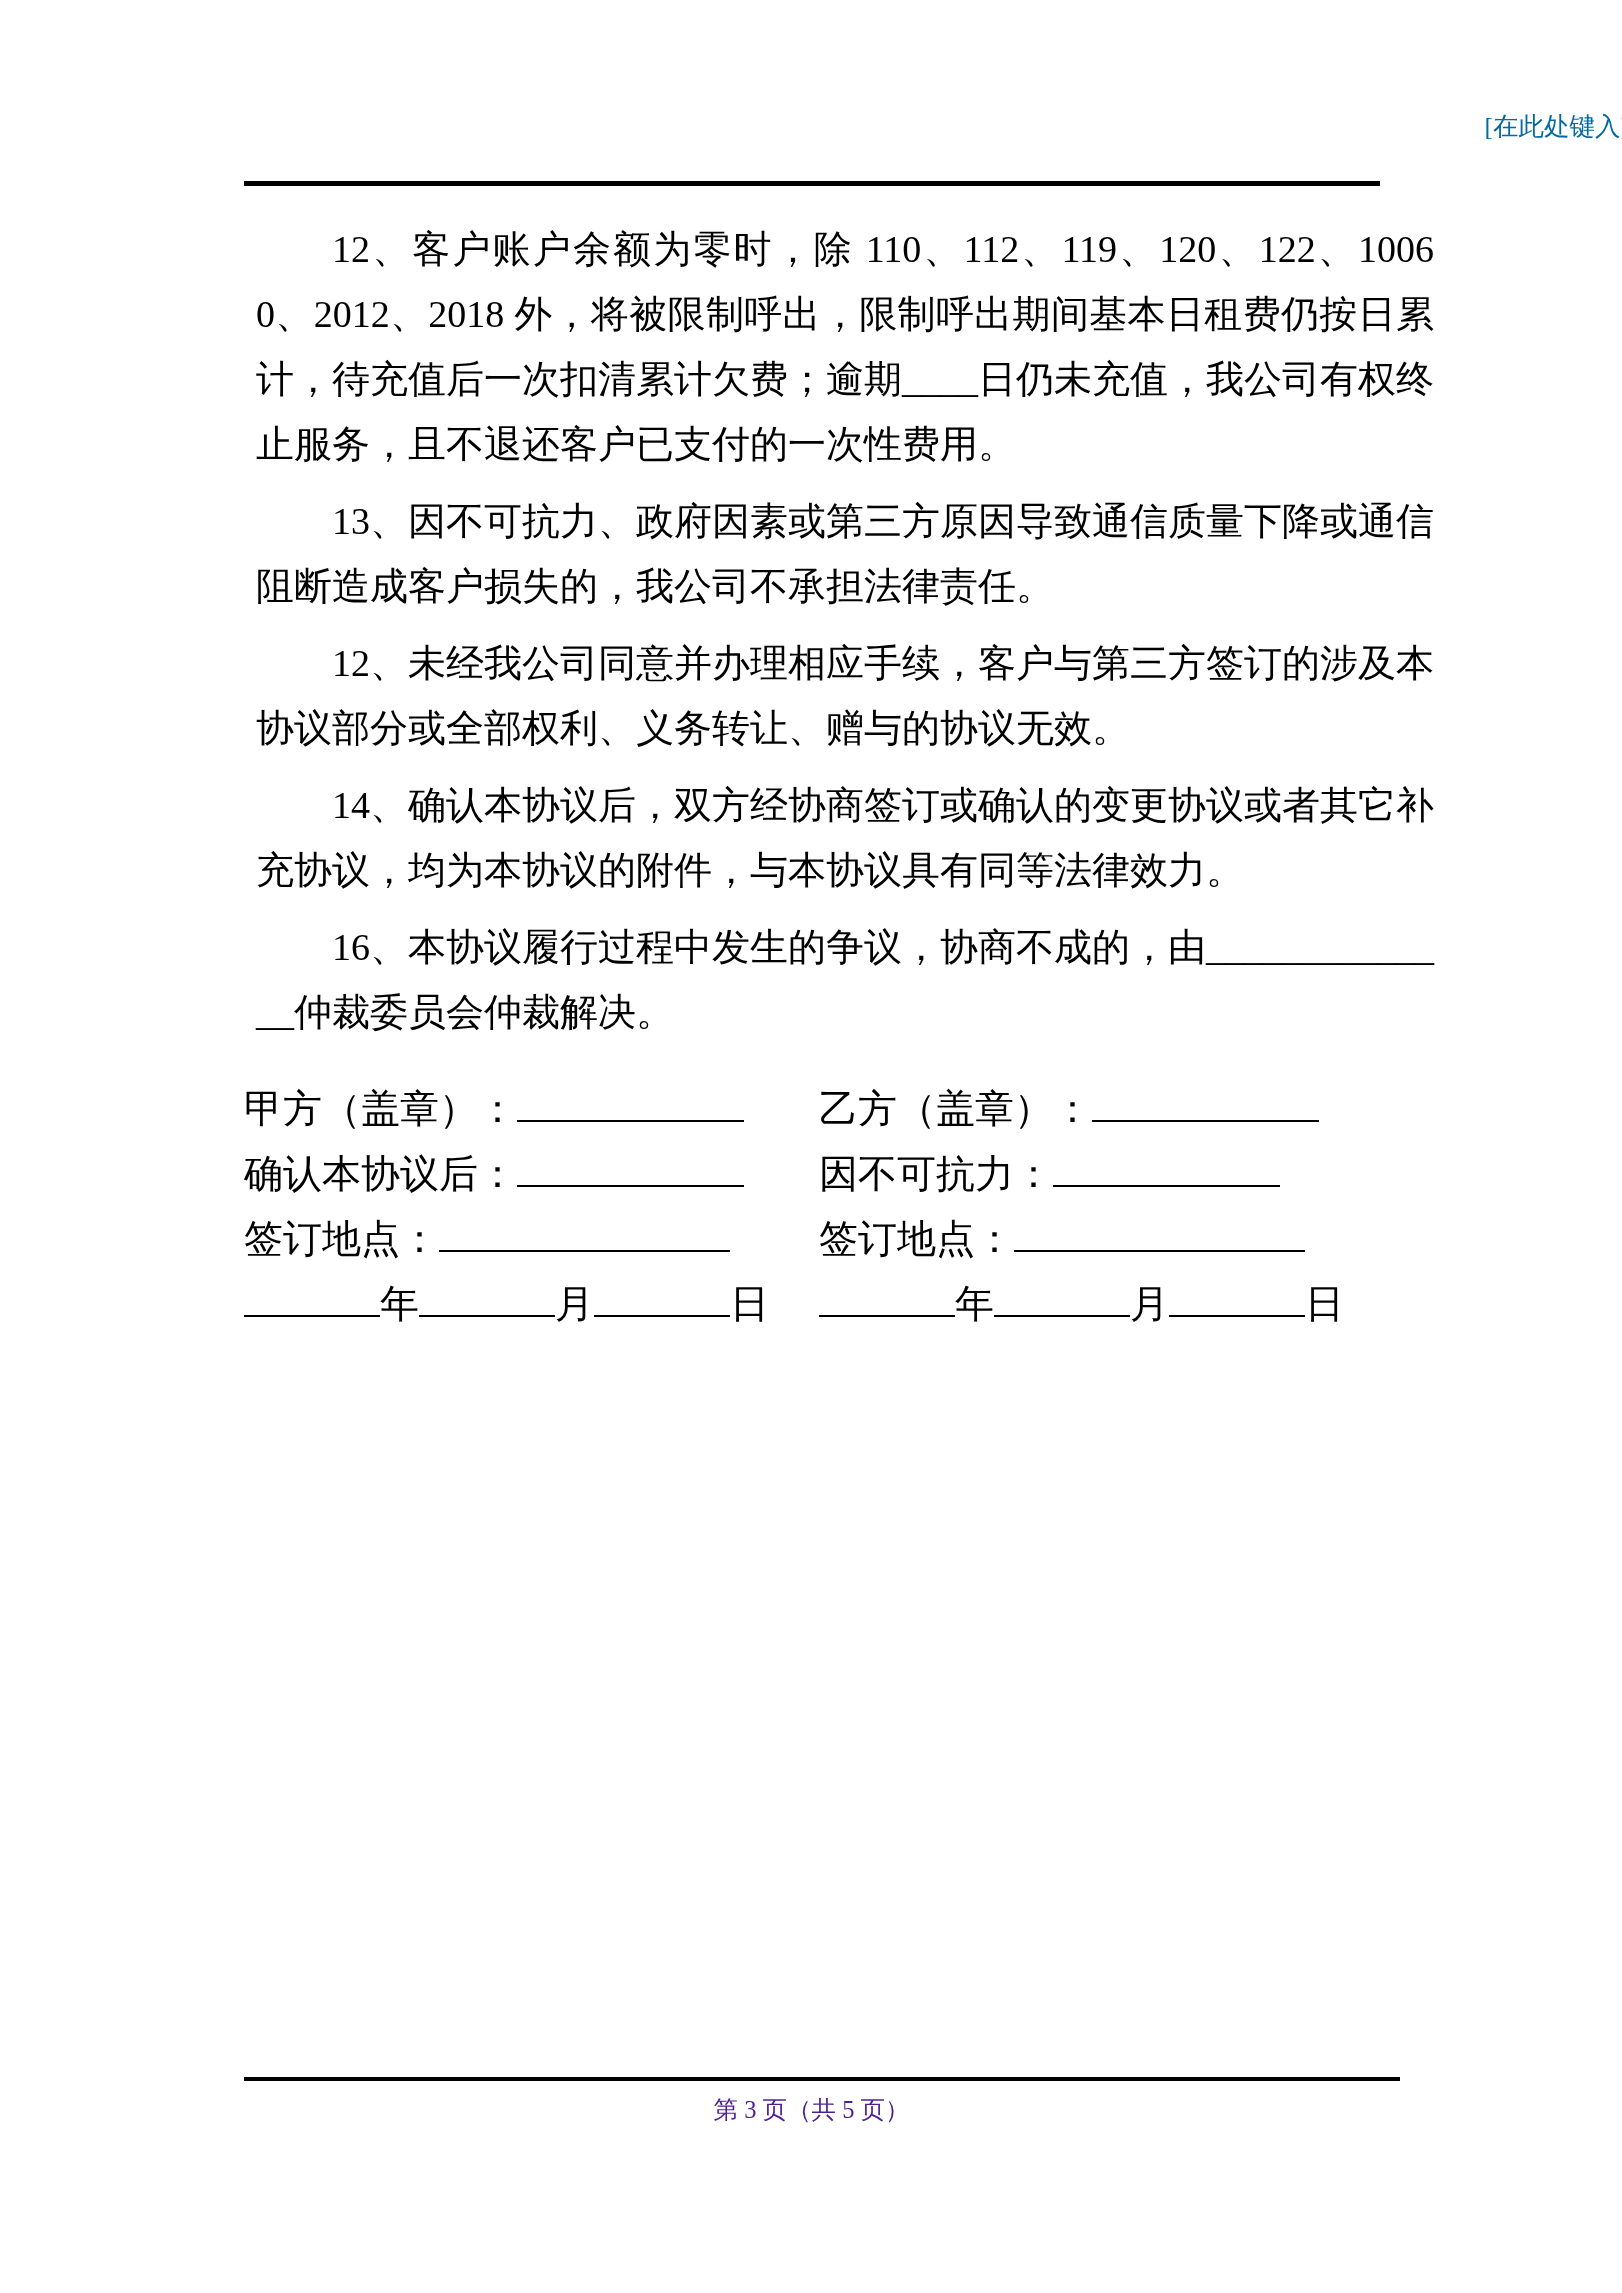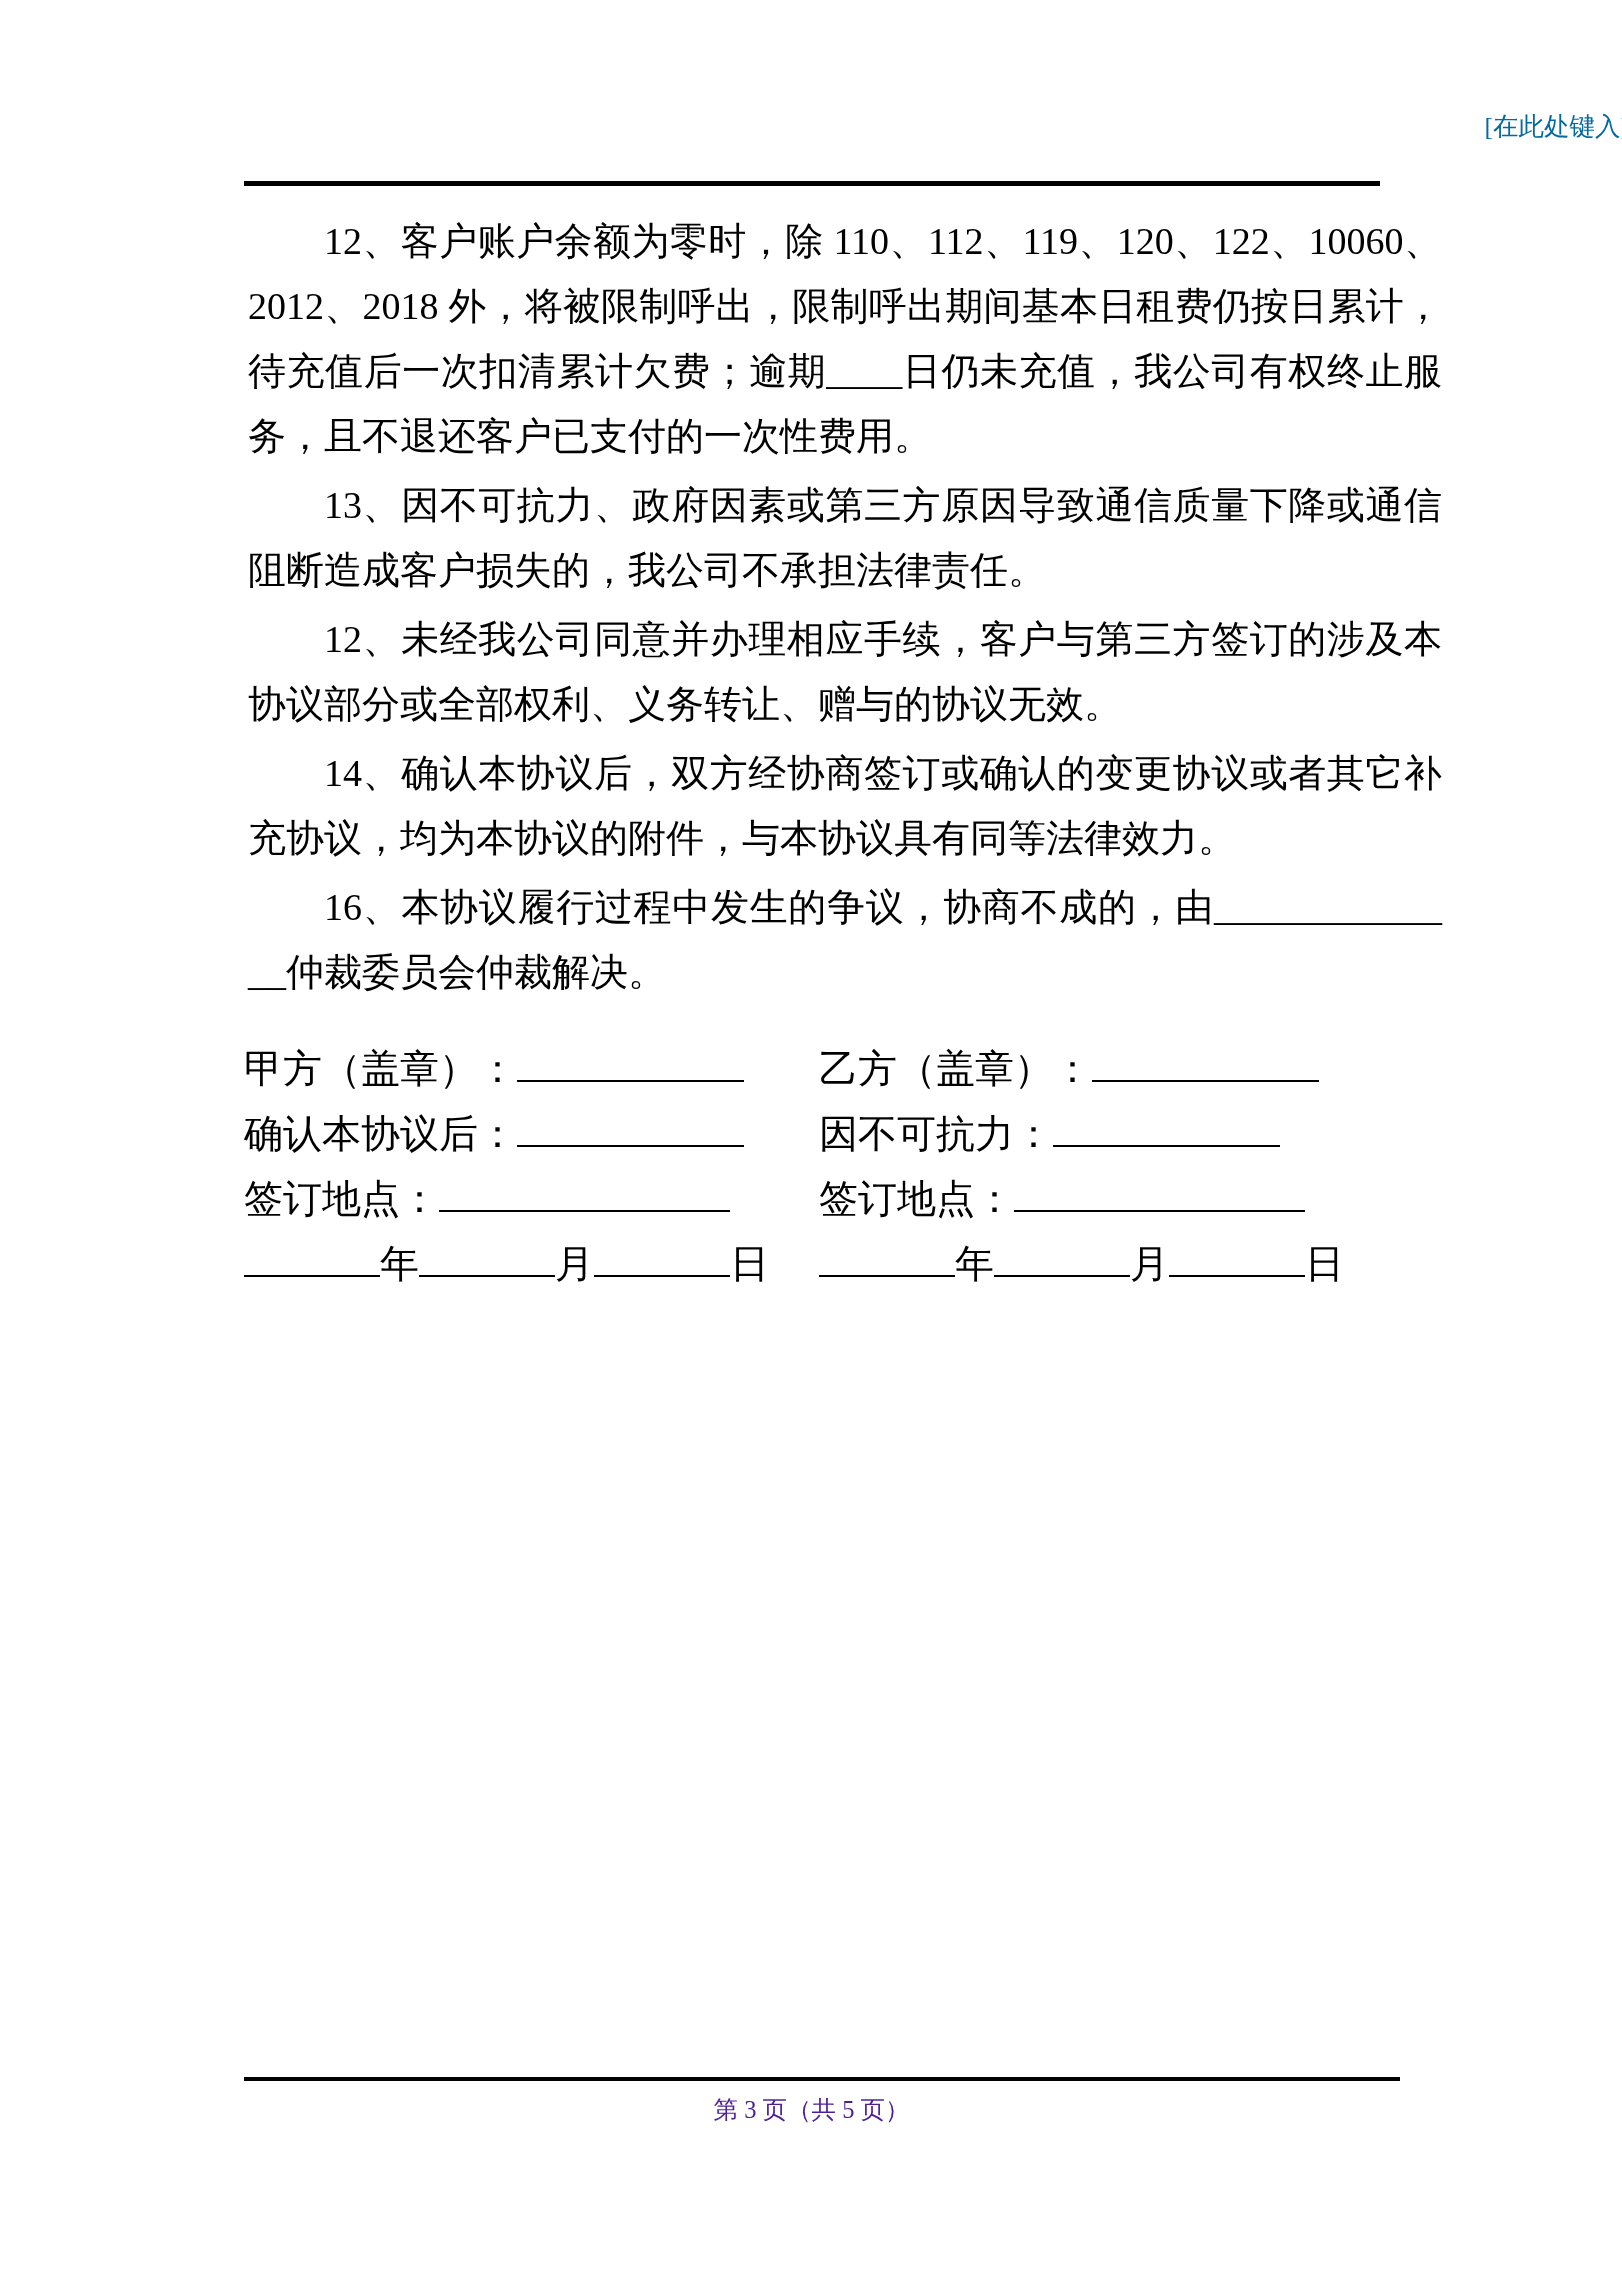--- a/index.html
+++ b/index.html
@@ -36,21 +36,21 @@
     background: #000000;
   }
   
   .content {
     position: absolute;
     top: 205px;
     left: 244px;
     width: 1202px;
   }
   .clause {
-    margin: 4px;
+    margin: 12px;
     font-size: 38px;
     line-height: 65px;
     text-align: justify;
     text-indent: 76px;
     word-break: break-all;
   }
   
   .sig-block {
     margin-top: 31px;
     font-size: 39px;

